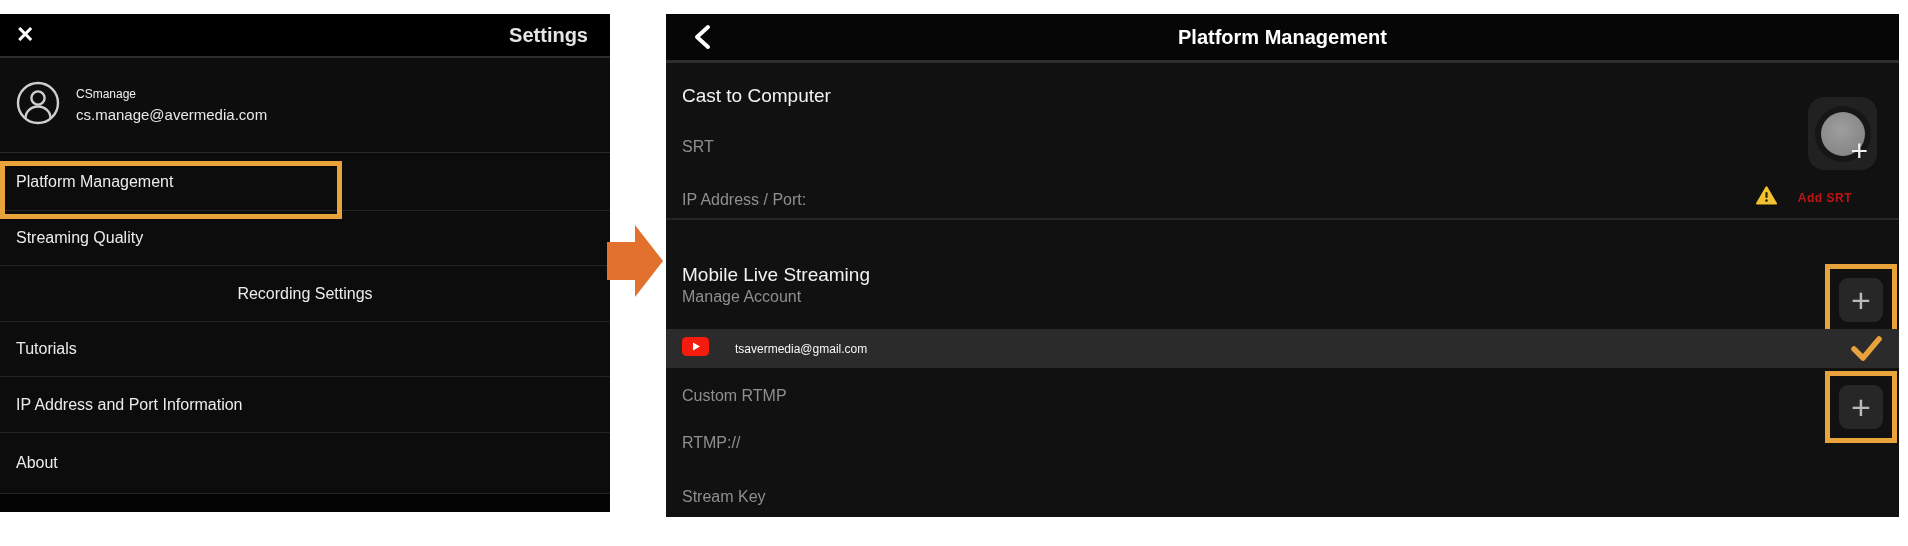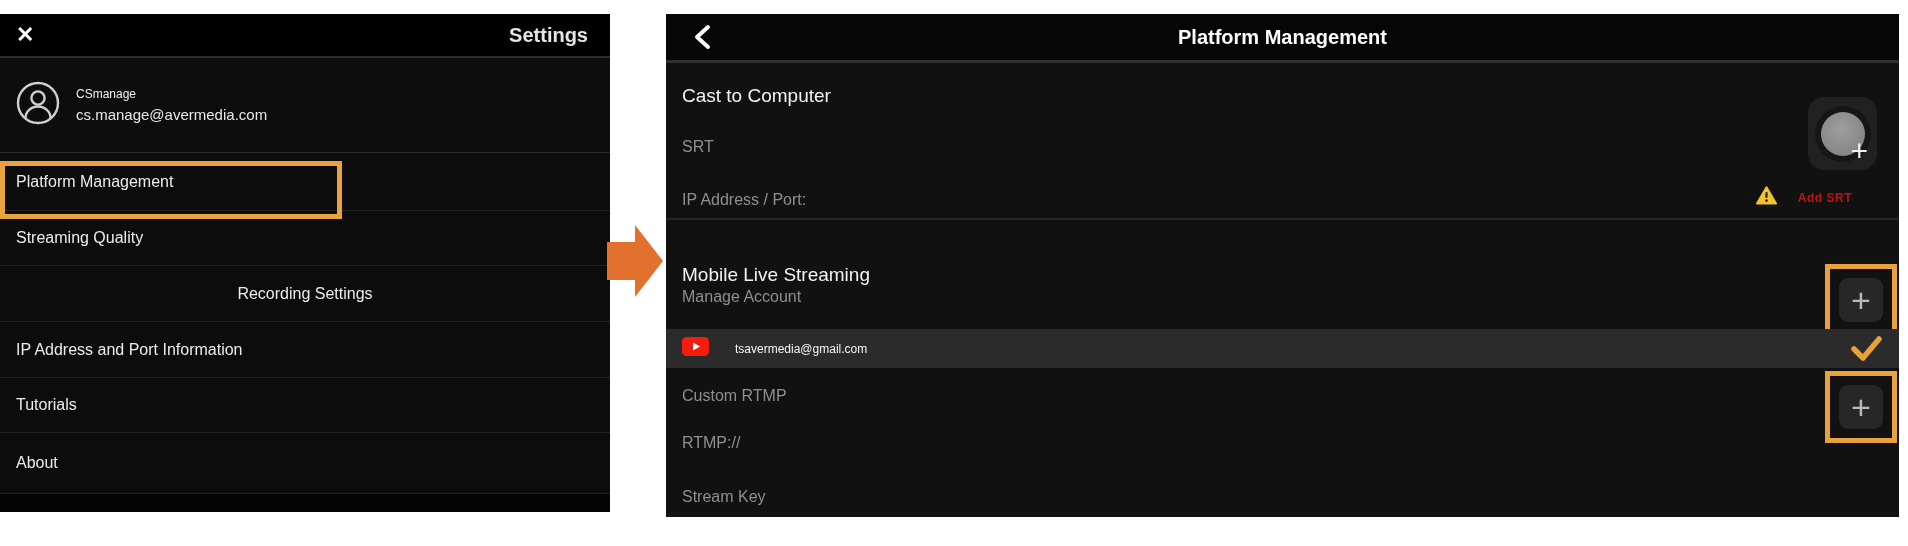--- a/index.html
+++ b/index.html
@@ -101,25 +101,25 @@
 
     <div class="menu-item mi-0">
       <span>Platform Management</span>
     </div>
     <div class="menu-item mi-1">
       <span>Streaming Quality</span>
     </div>
     <div class="menu-item mi-2">
       <span>Recording Settings</span>
     </div>
+    <div class="menu-item mi-4">
+      <span>Tutorials</span>
+    </div>
     <div class="menu-item mi-3">
       <span>IP Address and Port Information</span>
-    </div>
-    <div class="menu-item mi-4">
-      <span>Tutorials</span>
     </div>
     <div class="menu-item mi-5">
       <span>About</span>
     </div>
     <div class="bottom-strip"></div>
 
     <div class="hl-box-left"></div>
   </div>
 
   <span class="flow-arrow">

